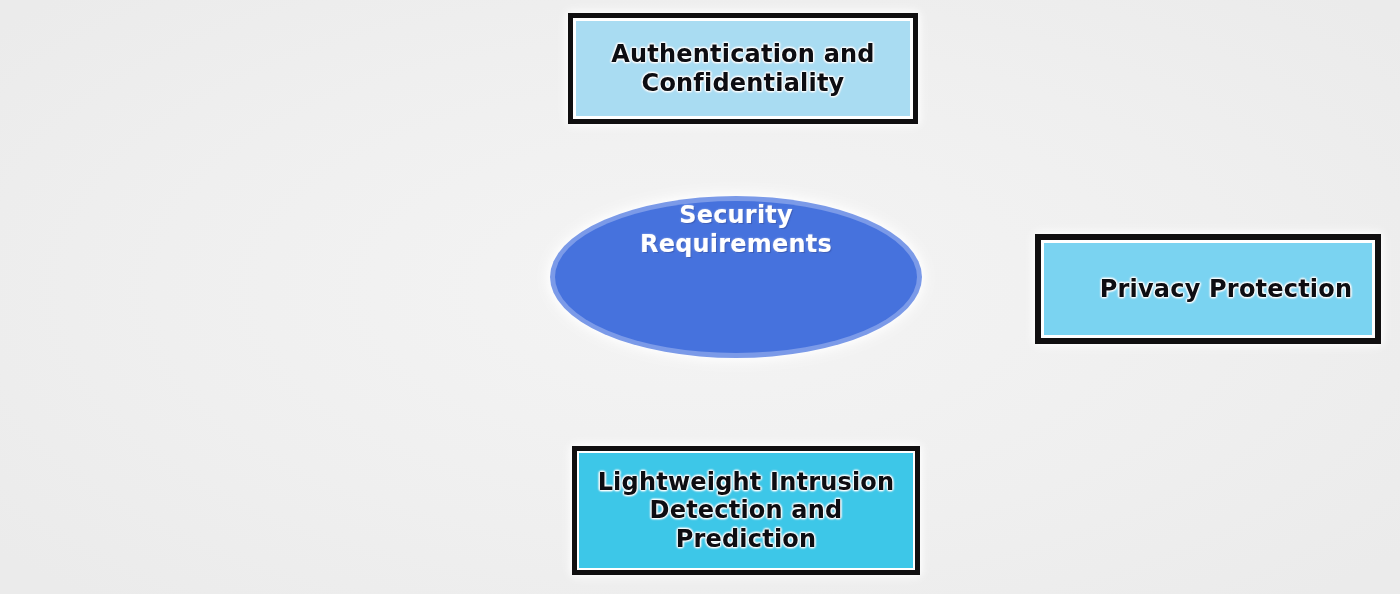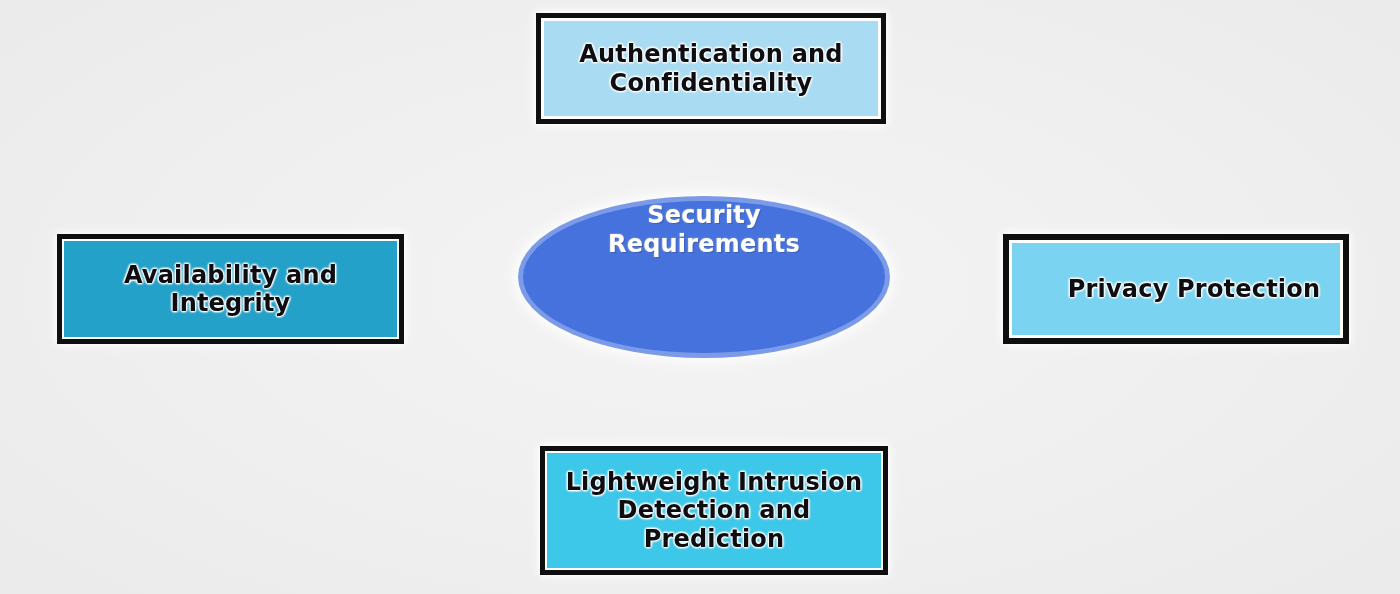--- a/index.html
+++ b/index.html
@@ -26,20 +26,21 @@
   
   .node {
     position: absolute;
     box-sizing: border-box;
     display: flex;
     align-items: center;
     justify-content: center;
     text-align: center;
     filter: drop-shadow(0 0 3px rgba(255,255,255,0.95))
             drop-shadow(0 0 6px rgba(255,255,255,0.8));
+    margin-left: 32px;
   }
 
   .node .inner {
     box-sizing: border-box;
     width: 100%;
     height: 100%;
     display: flex;
     align-items: center;
     justify-content: center;
     border-style: solid;
@@ -166,26 +167,20 @@
 
 <div id="canvas">
 
   <div class="node" id="node-top">
     <div class="inner">
       <span class="label">Authentication and
 Confidentiality</span>
     </div>
   </div>
 
-  <div class="node" id="node-left">
-    <div class="inner">
-      <span class="label">Availability and
-Integrity</span>
-    </div>
-  </div>
 
   <div class="node" id="node-center">
     <div class="ellipse-outer">
       <div class="ellipse-inner">
         <span class="label">Security
 Requirements</span>
       </div>
     </div>
   </div>
 

